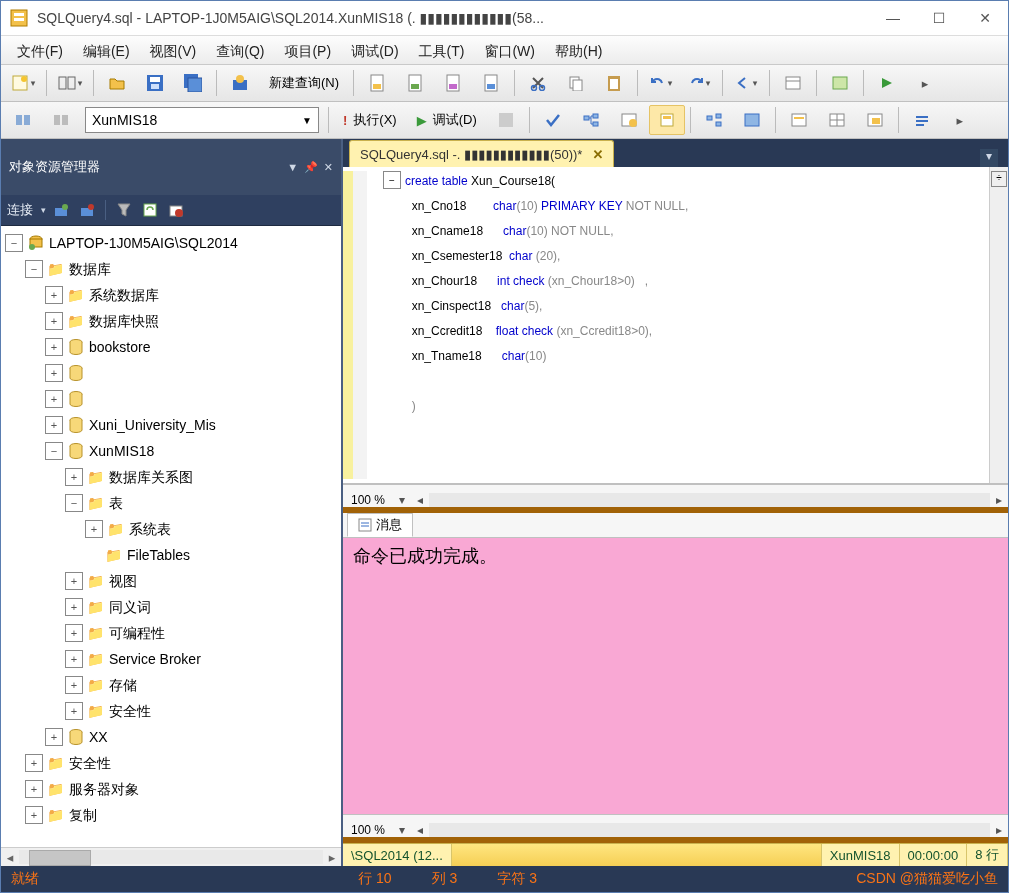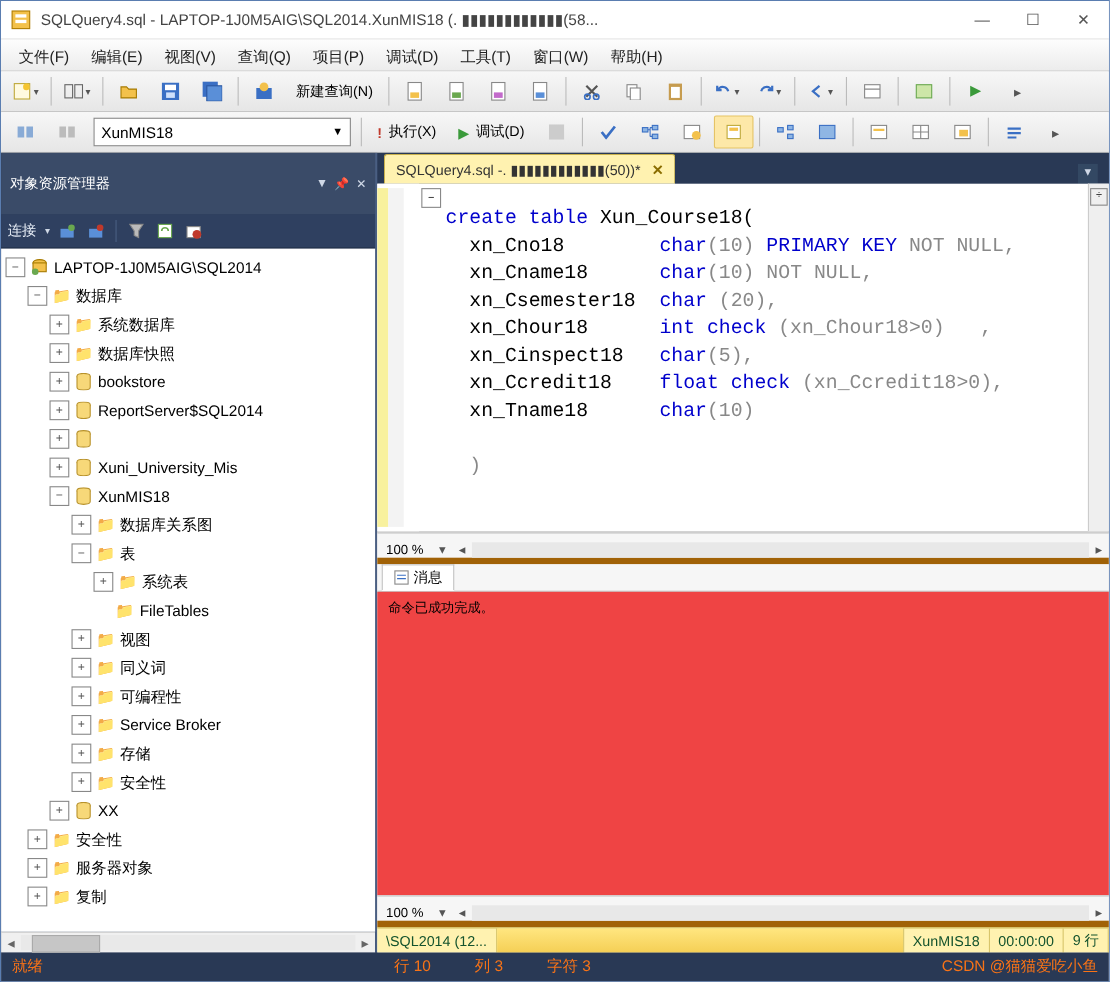--- a/index.html
+++ b/index.html
@@ -47,34 +47,34 @@
   .right{flex:1;display:flex;flex-direction:column;min-width:0;background:#293955;border-left:2px solid #4a5f82}
   .tabbar{height:28px;display:flex;align-items:flex-end;padding:0 6px;gap:4px}
   .tab{height:26px;background:#fff2b0;border:1px solid #c9b14d;border-bottom:none;padding:0 10px;display:flex;align-items:center;font-size:13px;color:#333;border-radius:3px 3px 0 0}
   .tab .x{margin-left:10px;color:#8a6d00;font-weight:bold}
   .tabbar .down{margin-left:auto;color:#cfd8e6;font-size:12px;margin-right:4px;width:18px;height:18px;text-align:center;background:#334863}
   .editor-area{flex:1;display:flex;flex-direction:column;min-height:0;background:#fff}
   .editor{flex:1.2;display:flex;min-height:0;position:relative;border-bottom:1px solid #c0c0c0}
   .gutter{width:38px;background:#fff;border-right:none;position:relative}
   .yellow-strip{position:absolute;left:0;top:4px;bottom:4px;width:10px;background:#f8f19e}
   .left-strip{position:absolute;left:10px;top:4px;bottom:4px;width:14px;background:#f3f3f3}
-  .code{flex:1;padding:20px 10px 6px 2px;font-family:Liberation Mono, monospace;font-size:18px;line-height:25px;white-space:pre;overflow:auto;color:#000}
+  .code{flex:1;padding:2px 10px 6px 2px;font-family:Liberation Sans, sans-serif;font-size:12px;line-height:25px;white-space:pre;overflow:auto;color:#000}
   .kw{color:#0000cc}
   .gray{color:#888}
   .op{color:#888}
   .outliner{width:22px;display:flex;flex-direction:column;align-items:center}
   .outliner .c{width:16px;height:16px;border:1px solid #888;font-size:10px;display:flex;align-items:center;justify-content:center;margin-top:4px;background:#fff}
   .right-rail{width:18px;background:#efefef;border-left:1px solid #ccc}
   .zoombar{height:22px;display:flex;align-items:flex-end;border-top:1px solid #c0c0c0;border-bottom:6px solid #a16207;background:#f6f6f6;font-size:12px}
   .zoombar .zval{padding:0 8px}
   .zoombar .arrow{width:18px;text-align:center;color:#555}
   .zoombar .htrack{flex:1;height:14px;background:#e8e8e8}
   .msg-hdr{height:24px;display:flex;align-items:flex-end;border-bottom:1px solid #c0c0c0;padding-left:4px;background:#f6f6f6}
   .msg-tab{height:22px;border:1px solid #c0c0c0;border-bottom:1px solid #fff;background:#fff;padding:0 10px;display:flex;align-items:center;gap:4px;font-size:13px}
-  .msg-body{flex:1;padding:6px 10px;font-size:12px;background:#ef4444;overflow:auto}
+  .msg-body{flex:1;padding:6px 10px;font-size:18px;background:#f9a8d4;overflow:auto}
   .statusline{height:22px;background:#fff2b0;display:flex;align-items:center;font-size:13px;color:#14532d;border-top:1px solid #c9b14d}
   .statusline>div{padding:0 8px;border-right:1px solid #d8c56b;height:100%;display:flex;align-items:center}
   .statusline .gold{background:linear-gradient(#ffe680,#f5cf55);flex:1}
   
   .statusbar{height:26px;background:#293955;color:#f97316;display:flex;align-items:center;padding:0 10px;font-size:14px}
   .statusbar .cell{margin-right:40px}
   .statusbar .right-txt{margin-left:auto}
   
   svg{display:block}
 </style>
@@ -433,21 +433,20 @@
               <span>bookstore</span>
             </div>
           <div class="tree-row" style="padding-left:40px">
               <span class="tw">+</span>
               <span class="ico dbico">
                 <svg width="14" height="16">
                   <ellipse cx="7" cy="3" rx="6" ry="2.5" fill="#f7d879" stroke="#b8922b"></ellipse>
                   <path d="M1 3v10a6 2.5 0 0 0 12 0V3" fill="#f7d879" stroke="#b8922b"></path>
                 </svg>
               </span>
-              <span>ReportServer$SQL2014</span>
             </div>
           <div class="tree-row" style="padding-left:40px">
               <span class="tw">+</span>
               <span class="ico dbico">
                 <svg width="14" height="16">
                   <ellipse cx="7" cy="3" rx="6" ry="2.5" fill="#f7d879" stroke="#b8922b"></ellipse>
                   <path d="M1 3v10a6 2.5 0 0 0 12 0V3" fill="#f7d879" stroke="#b8922b"></path>
                 </svg>
               </span>
             </div>
@@ -621,21 +620,21 @@
           <span class="arrow">◂</span>
           <div class="htrack"></div>
           <span class="arrow">▸</span>
         </div>
 
         <div class="statusline">
           <div>\SQL2014 (12...</div>
           <div class="gold"></div>
           <div>XunMIS18</div>
           <div>00:00:00</div>
-          <div>9 行</div>
+          <div>8 行</div>
         </div>
       </div>
     </div>
   </div>
 
   <div class="statusbar">
     <span class="cell">就绪</span>
     <span class="cell" style="margin-left:auto">行 10</span>
     <span class="cell">列 3</span>
     <span class="cell">字符 3</span>

